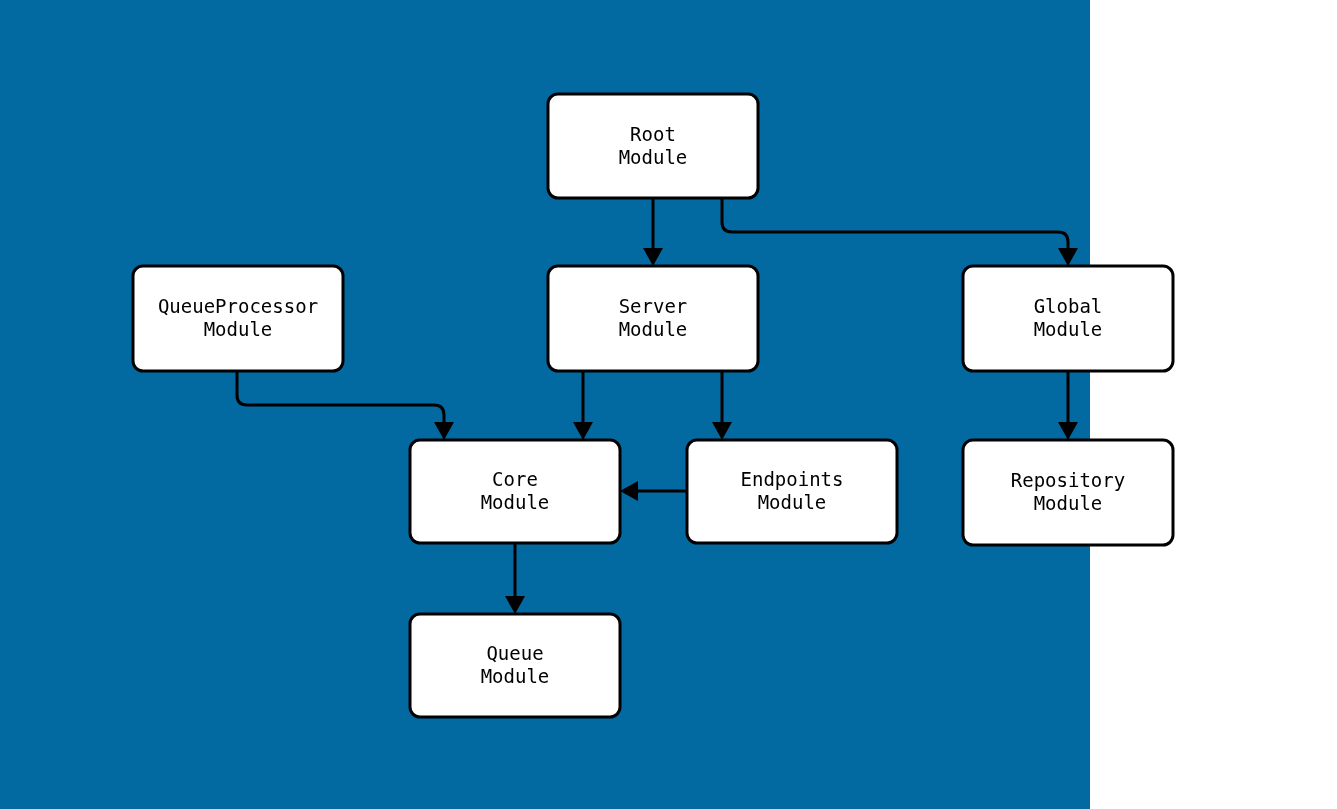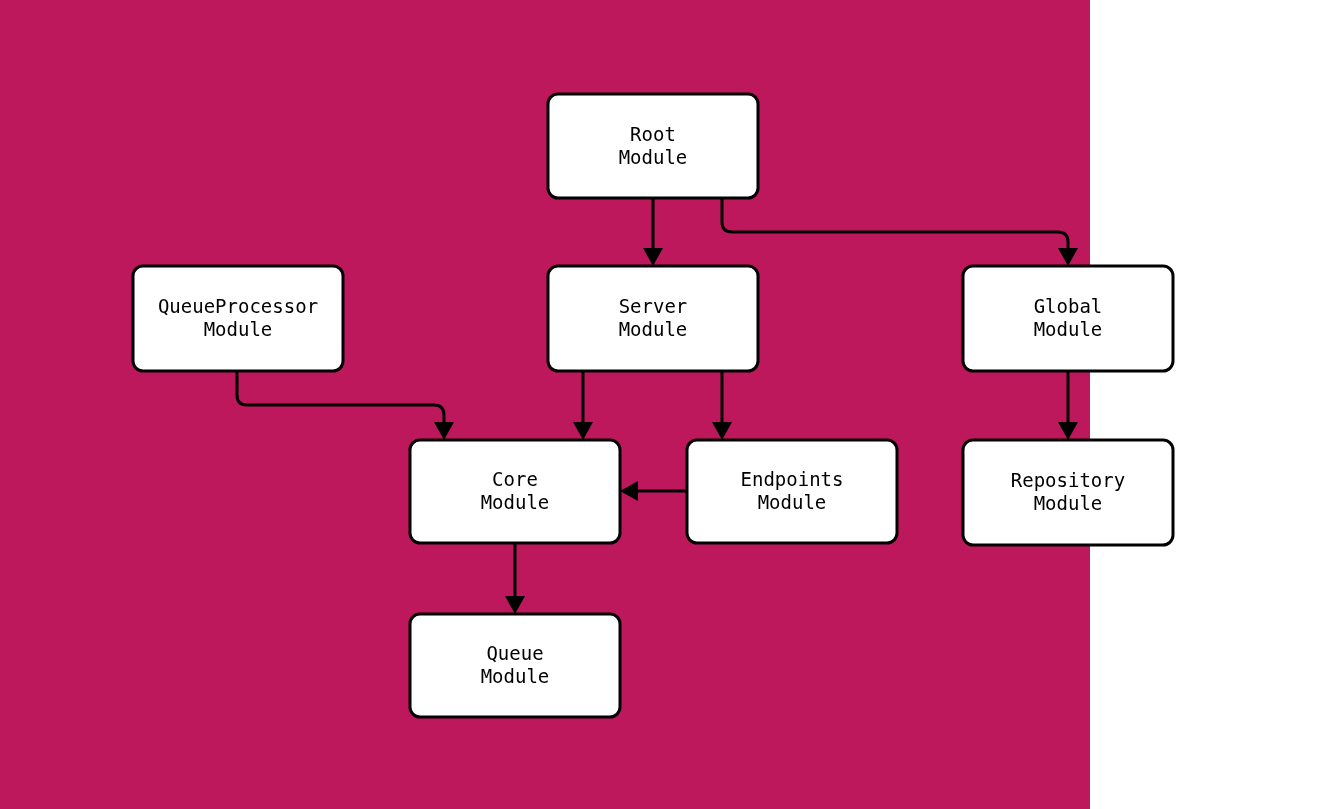--- a/index.html
+++ b/index.html
@@ -11,21 +11,21 @@
   body {
     width: 1337px;
     height: 809px;
     overflow: hidden;
     font-family: "DejaVu Sans Mono", "Liberation Mono", monospace;
   }
   #diagram-root {
     position: relative;
     width: 1090px;
     height: 809px;
-    background: #be185d;
+    background: #0369a1;
   }
   svg#diagram-canvas {
     display: block;
     width: 1337px;
     height: 809px;
   }
   .node-shape {
     fill: #ffffff;
     stroke: #000000;
     stroke-width: 3;

